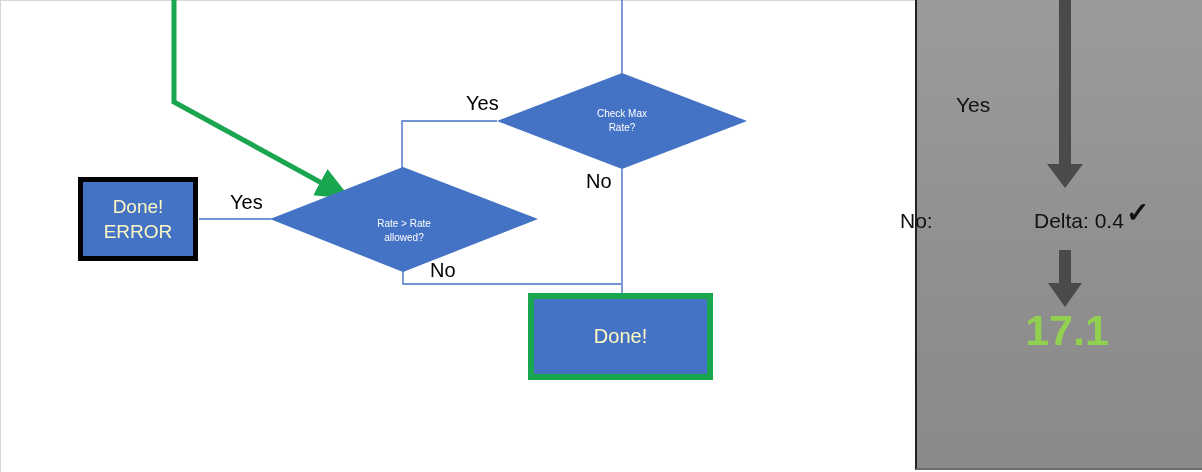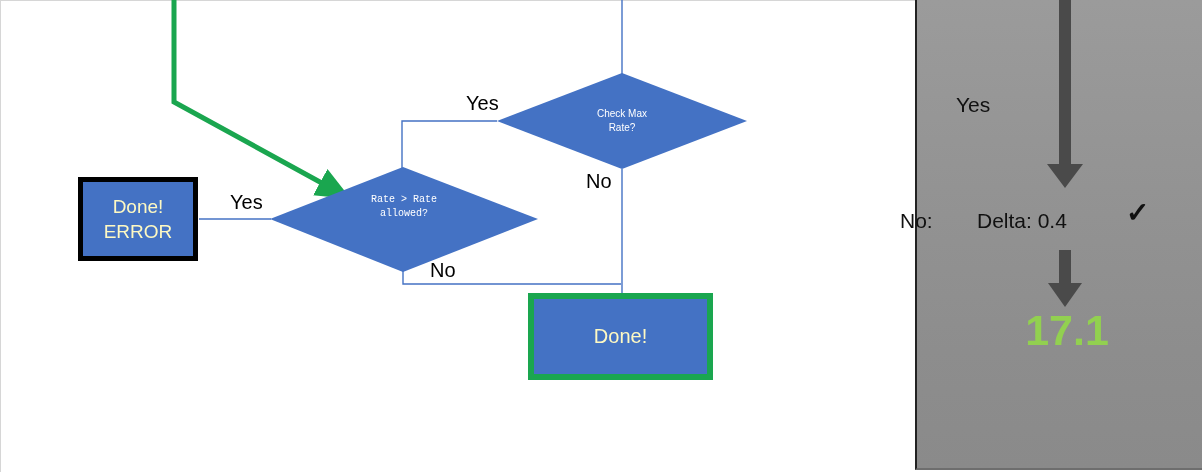--- a/index.html
+++ b/index.html
@@ -19,39 +19,39 @@
   }
   .box-error{left:78px;top:177px;width:110px;height:74px;border:5px solid #000000;font-size:19px;line-height:1.32;}
   .box-done{left:528px;top:293px;width:173px;height:75px;border:6px solid #1AA64F;font-size:20px;}
 
   
   .diamond-label{
     position:absolute;color:#ffffff;font-size:10px;line-height:1.4;
     display:flex;align-items:center;justify-content:center;text-align:center;white-space:pre-line;
   }
   .lbl-checkmax{left:552px;top:96px;width:140px;height:50px;}
-  .lbl-rate{left:334px;top:184px;width:140px;height:46px;font-family:Liberation Mono, monospace;}
+  .lbl-rate{left:334px;top:208px;width:140px;height:46px;}
 
   
   .edge-label{position:absolute;color:#000000;font-size:20px;}
   .el-rate-yes{left:230px;top:191px;}
   .el-check-yes{left:466px;top:92px;}
   .el-check-no{left:586px;top:170px;}
   .el-rate-no{left:430px;top:259px;}
 
   
   .panel{
     position:absolute;left:915px;top:0;width:285px;height:468px;
     border-left:2px solid #222222;border-bottom:2px solid #6e6e6e;border-right:1px solid #7d7d7d;
     background:linear-gradient(180deg,#9b9b9b 0%,#939393 40%,#8d8d8d 75%,#8a8a8a 100%);
   }
   .panel-label{position:absolute;color:#111111;font-size:21px;}
   .pl-yes{left:956px;top:93px;}
   .pl-no{left:900px;top:209px;}
-  .pl-delta{left:977px;top:209px;}
+  .pl-delta{left:1034px;top:209px;}
   .pl-check{left:1126px;top:196px;font-size:28px;font-weight:bold;}
   .pl-result{
     left:1017px;top:306px;width:100px;text-align:center;
     color:#92D050;font-size:43px;font-weight:bold;
   }
 </style>
 </head>
 <body>
 
 <div class="stage">

